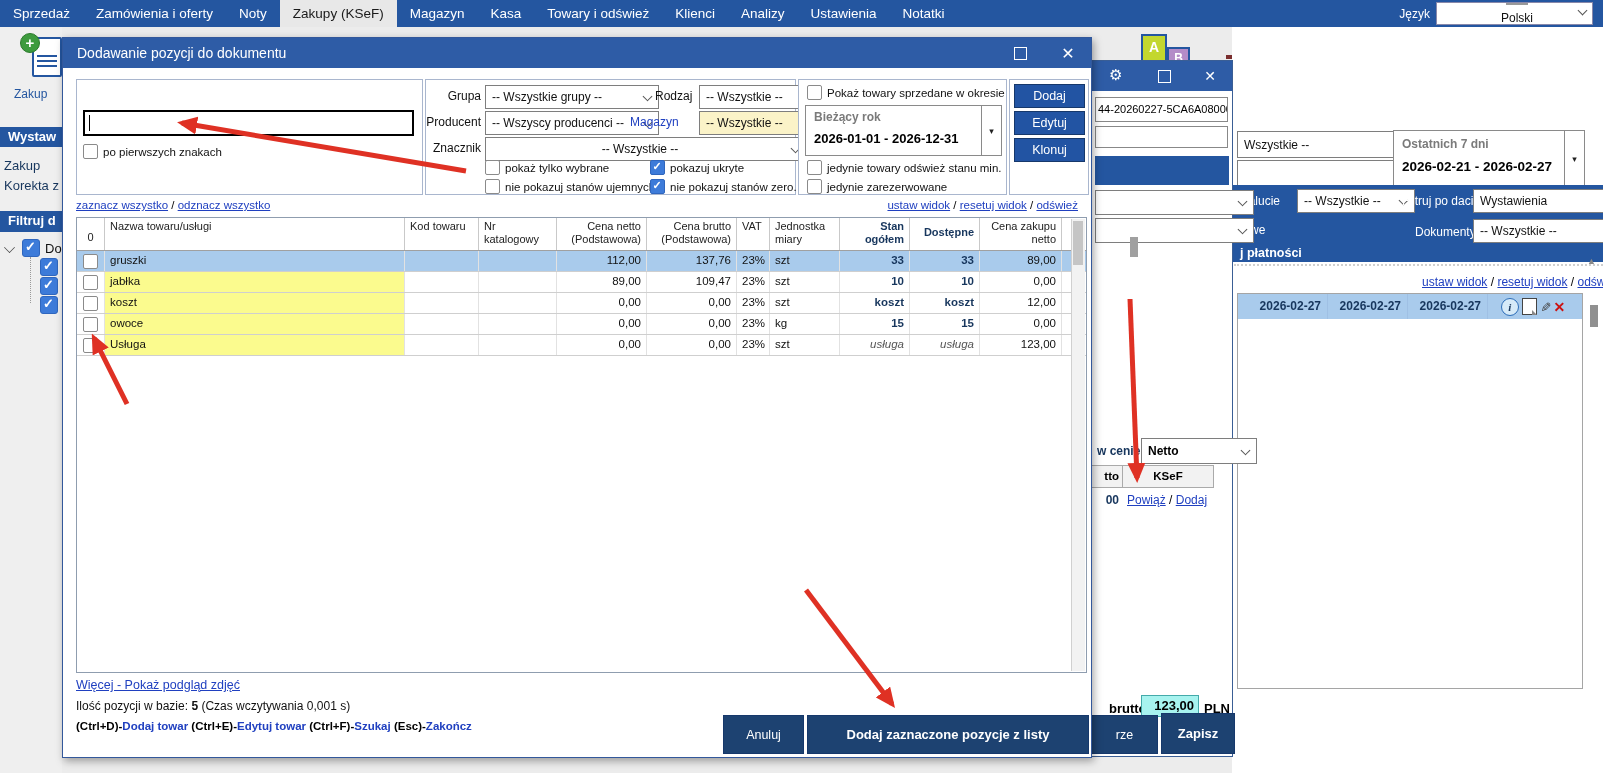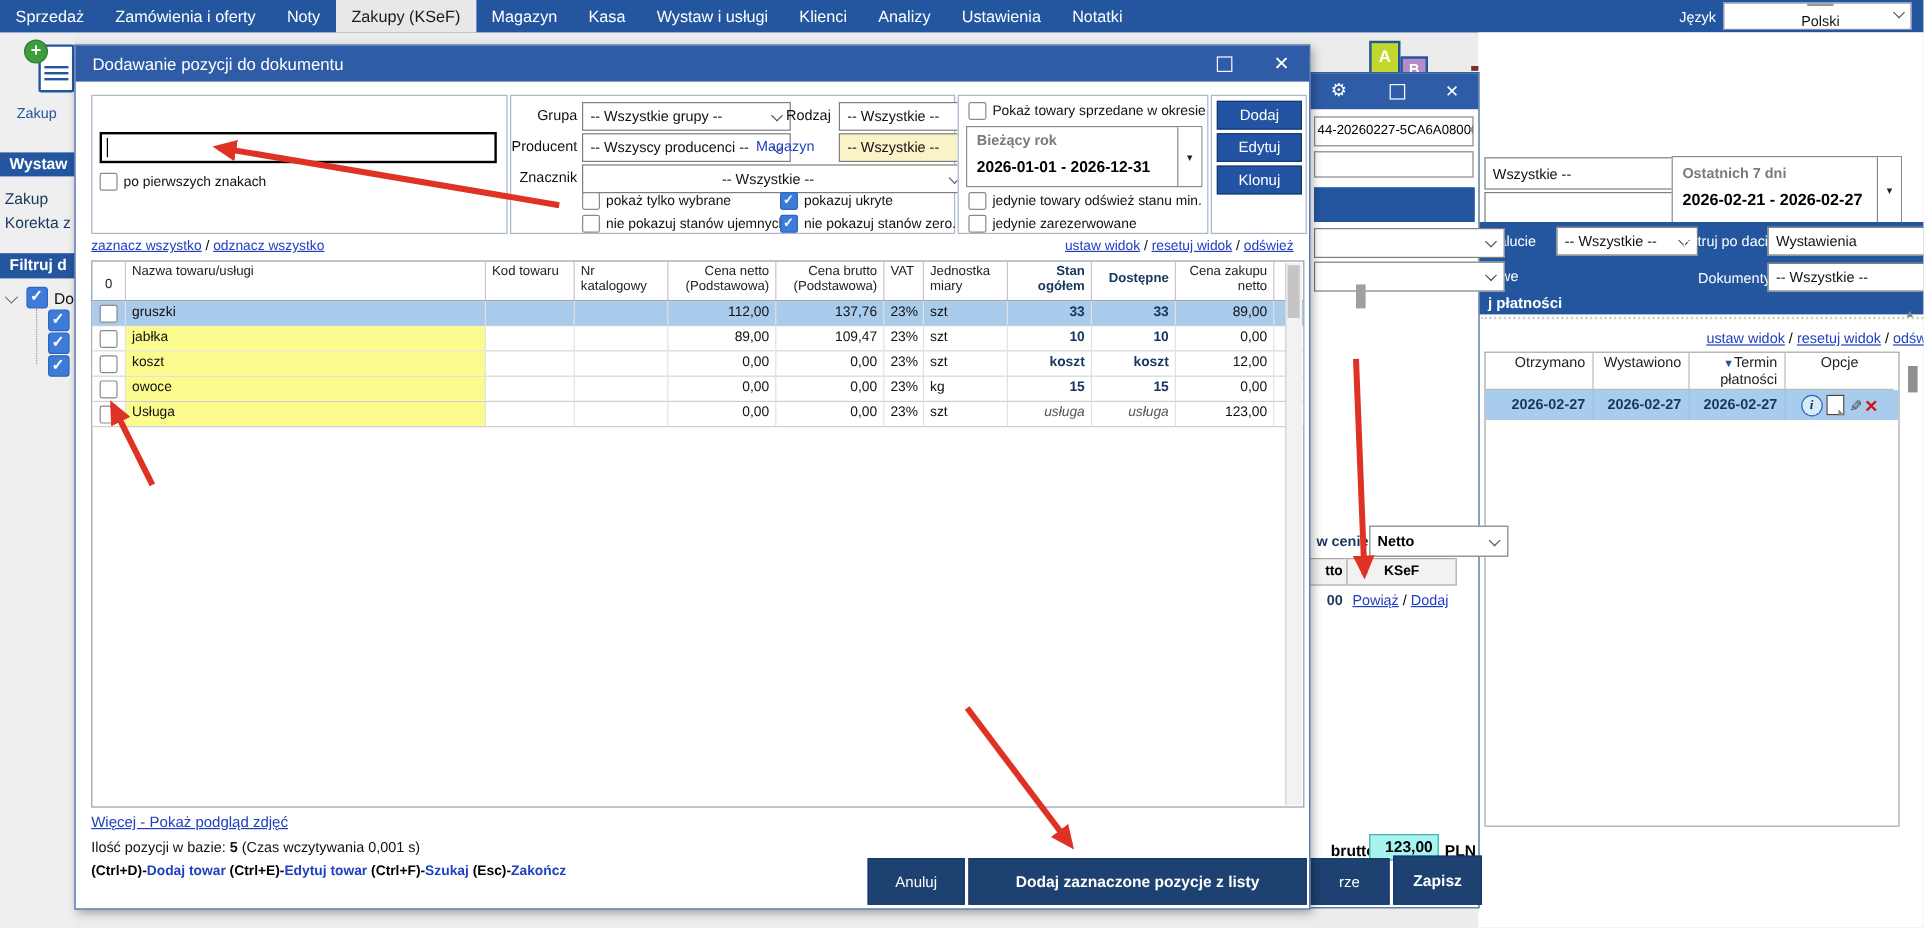--- a/index.html
+++ b/index.html
@@ -85,21 +85,21 @@
 
 <div id="app">
 
   <div class="abs menubar">
     <span class="mitem">Sprzedaż</span>
     <span class="mitem">Zamówienia i oferty</span>
     <span class="mitem">Noty</span>
     <span class="mitem active">Zakupy (KSeF)</span>
     <span class="mitem">Magazyn</span>
     <span class="mitem">Kasa</span>
-    <span class="mitem">Wystaw i usługi</span>
+    <span class="mitem">Towary i odśwież</span>
     <span class="mitem">Klienci</span>
     <span class="mitem">Analizy</span>
     <span class="mitem">Ustawienia</span>
     <span class="mitem">Notatki</span>
     <span class="langwrap">
       <span class="langlabel">Język</span>
       <span class="langsel">
         <span class="flag"></span>
         <span>Polski</span>
         <span style="position:absolute;right:6px;top:4px;width:6px;height:6px;border-right:1.5px solid #555;border-bottom:1.5px solid #555;transform:rotate(45deg);"></span>
@@ -185,26 +185,20 @@
 
     <div class="abs" style="left:190px;top:248px;font-size:12px;white-space:nowrap;">
       <span class="lnk">ustaw widok</span>
       <span>/</span>
       <span class="lnk">resetuj widok</span>
       <span>/</span>
       <span class="lnk">odśwież</span>
     </div>
 
     <div class="abs" style="left:5px;top:266px;width:346px;height:396px;background:#fff;border:1px solid #A5A5A5;box-sizing:border-box;">
-      <div style="display:flex;height:31px;">
-        <div class="rhc r" style="width:90px;">Otrzymano</div>
-        <div class="rhc r" style="width:80px;">Wystawiono</div>
-        <div class="rhc r" style="width:80px;"><span style="color:#2456A0;font-size:9px;">▼</span><span>Termin płatności</span></div>
-        <div class="rhc" style="width:90px;text-align:center;border-right:none;">Opcje</div>
-      </div>
       <div style="display:flex;height:25px;background:#A9CBEC;">
         <div class="rtc r bnavy" style="width:90px;">2026-02-27</div>
         <div class="rtc r bnavy" style="width:80px;">2026-02-27</div>
         <div class="rtc r bnavy" style="width:80px;">2026-02-27</div>
         <div class="rtc" style="width:90px;border-right:none;display:flex;align-items:center;justify-content:center;gap:3px;">
           <span class="icon-info">i</span>
           <span class="icon-page"></span>
           <span style="font-size:13px;color:#444;transform:rotate(90deg);display:inline-block;">✎</span>
           <span style="font-size:14px;color:#CC1111;font-weight:bold;">✕</span>
         </div>

